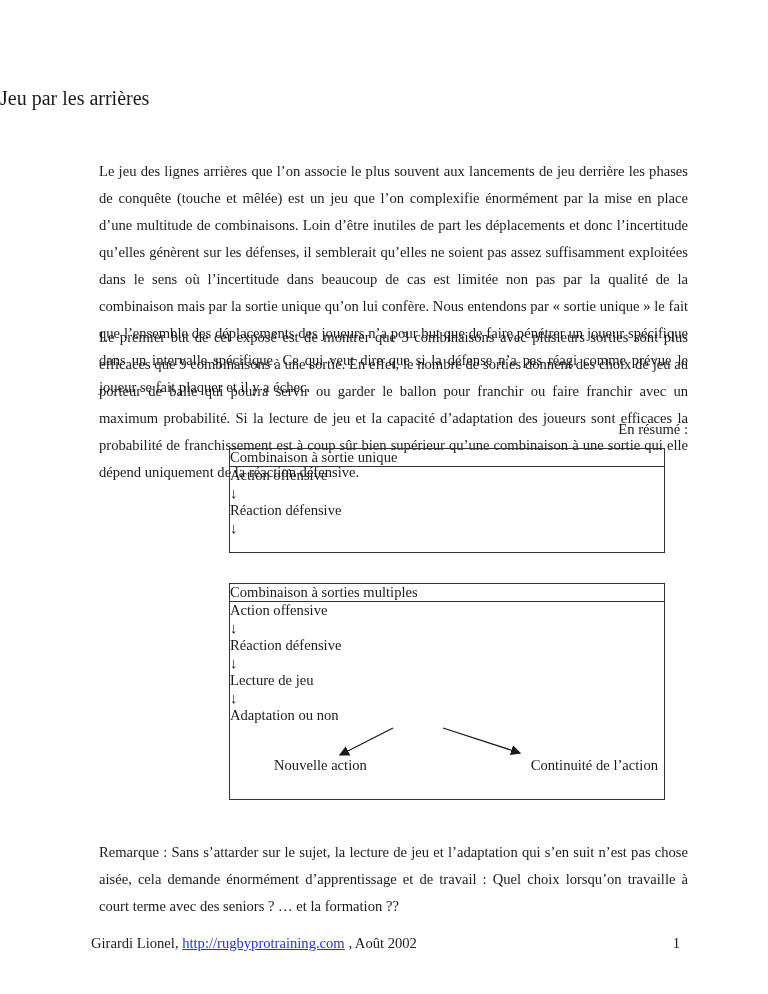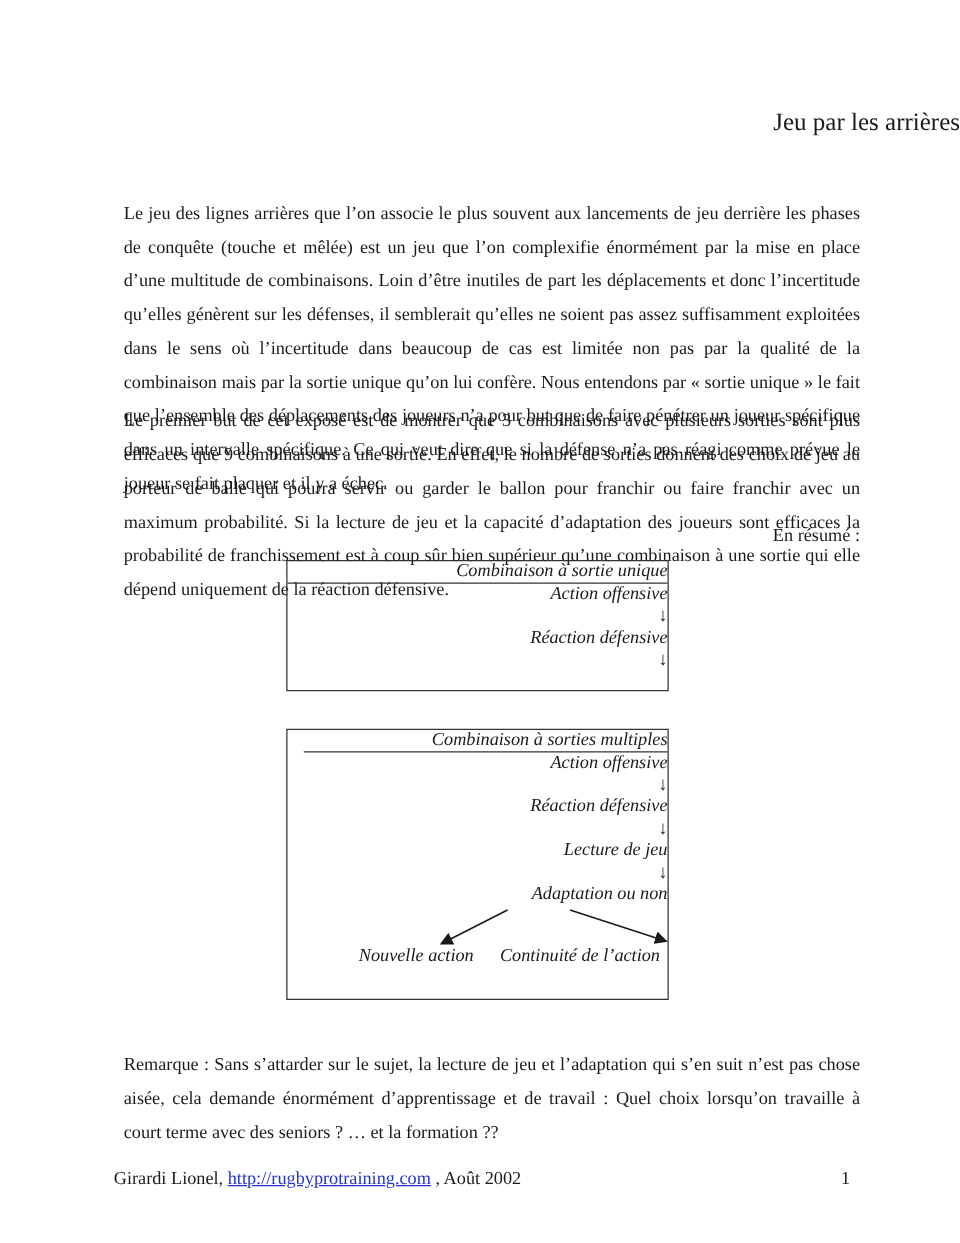--- a/index.html
+++ b/index.html
@@ -3,41 +3,41 @@
   <meta charset="utf-8">
   <style>
     html, body { margin: 0; padding: 0; background: #ffffff; }
     body {
       width: 768px; height: 994px; position: relative; overflow: hidden;
       font-family: "Liberation Serif", "DejaVu Serif", serif;
       color: #1a1a1a;
     }
     .title {
       position: absolute; top: 86px; left: 0; width: 768px;
-      text-align: right; font-size: 20px; line-height: 24px;
+      text-align: left; font-size: 20px; line-height: 24px;
     }
     .para {
       position: absolute; left: 91px; width: 589px;
       font-size: 14.6px; line-height: 27px;
       text-align: justify; margin: 8px;
     }
     #p1 { top: 150px; }
     #p2 { top: 316px; }
     #p3 { top: 408px; text-align: right; }
     #p4 { top: 831px; }
     .box {
-      position: absolute; left: 229px; width: 306px;
+      position: absolute; left: 229px; width: 436px;
       border: 1px solid #333; font-size: 14.6px; line-height: 17.5px;
-      text-align: right; box-sizing: border-box; font-style: italic;
+      text-align: left; box-sizing: border-box;
     }
     .box .head { border-bottom: 1px solid #333; height: 17px; line-height: 17px; }
     .box .line { height: 17.5px; }
     .box .arrow { height: 17.5px; font-size: 15px; }
     #box1 { top: 448px; height: 105px; }
-    #box2 { top: 583px; height: 217px; padding-left: 13px; }
+    #box2 { top: 583px; height: 217px; }
     .branches { position: relative; height: 80px; }
     .branch-left { position: absolute; left: 4px; top: 46px; }
     .branch-right { position: absolute; right: 6px; top: 46px; }
     .branch-svg { position: absolute; left: 0; top: 0; }
     .footer {
       position: absolute; top: 934px; left: 91px; width: 589px;
       font-size: 14.6px; line-height: 18px;
     }
     .footer a { color: #2233cc; text-decoration: underline; }
     .footer .page { position: absolute; right: 0; top: 0; }

